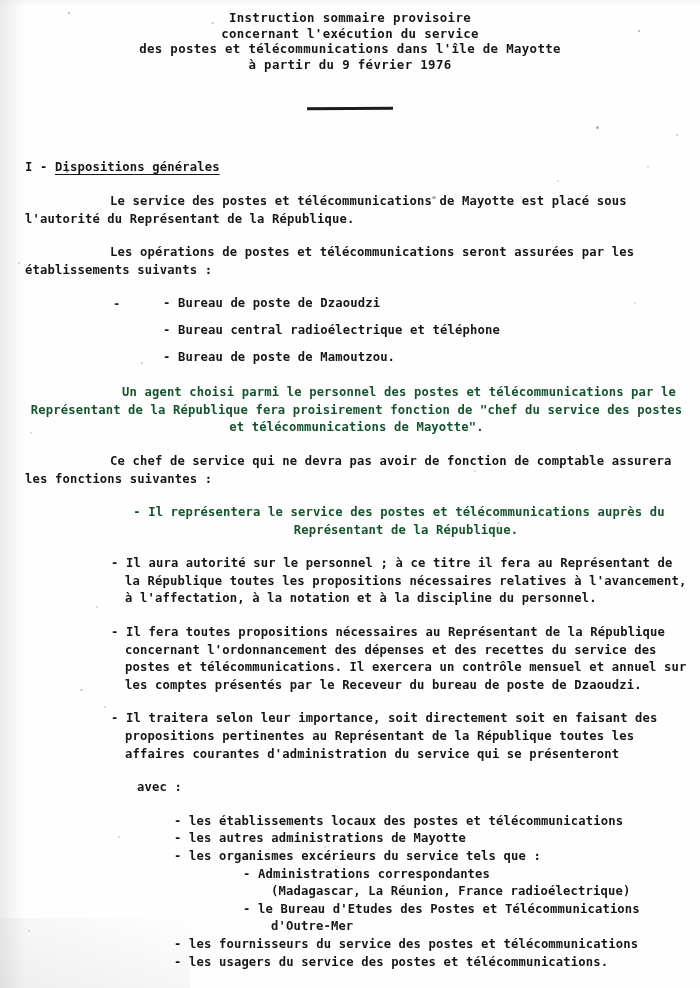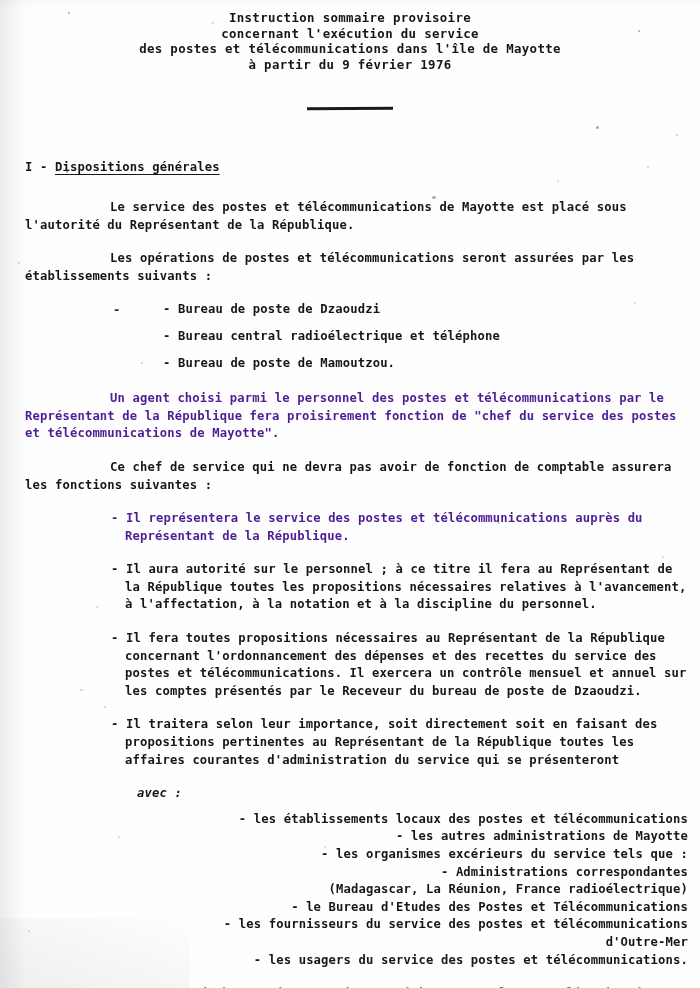--- a/index.html
+++ b/index.html
@@ -69,21 +69,21 @@
   .body {
     margin-top: 46px;
     padding-left: 25px;
     padding-right: 12px;
     font-size: 12.2px;
     line-height: 17.6px;
     letter-spacing: 0.15px;
     font-weight: 700;
   }
   .section-head {
-    margin-bottom: 22px;
+    margin-bottom: 16px;
     white-space: pre;
   }
   .section-head .num { }
   .section-head .heading {
     text-decoration: underline;
     text-underline-offset: 2.5px;
   }
   p.para {
     margin: 16px 0 16px 0;
     text-indent: 85px;
@@ -110,44 +110,43 @@
   }
   .est-list .stray-dash {
     position: absolute;
     left: 88px;
     top: 1px;
     color: #2a2a30;
   }
   .est-item { white-space: pre; margin-top: 9px; }
 
   
-  .org-list { margin: 2px 0 16px 0; text-align: right; }
+  .org-list { margin: 2px 0 16px 0; }
   .org-item {
     padding-left: 163px;
     text-indent: -14px;
     white-space: pre;
   }
   .org-item.sub {
     padding-left: 232px;
     text-indent: -14px;
   }
   .org-item.subcont {
     padding-left: 246px;
     text-indent: 0;
   }
 
   .avec-line {
     padding-left: 112px;
     white-space: pre;
-    margin-bottom: 8px;
-    font-style: italic;
-  }
-
-  
-  .faded   { color: #4c1d95; }
+    margin-bottom: 16px;
+  }
+
+  
+  .faded   { color: #14532d; text-align: center; }
   .faded2  { color: #77777f; }
 
   .final-para {
     margin-top: 20px;
   }
 
   
   .speck {
     position: absolute;
     background: #a9a9b0;
@@ -231,23 +230,23 @@
       <div class="avec-line">avec :</div>
 
       <div class="org-list">
         <div class="org-item">- les établissements locaux des postes et télécommunications</div>
         <div class="org-item">- les autres administrations de Mayotte</div>
         <div class="org-item">- les organismes excérieurs du service tels que :</div>
 
         <div class="org-item sub">- Administrations correspondantes</div>
         <div class="org-item subcont">(Madagascar, La Réunion, France radioélectrique)</div>
         <div class="org-item sub">- le Bureau d'Etudes des Postes et Télécommunications</div>
+        <div class="org-item subcont">d'Outre-Mer</div>
+
         <div class="org-item">- les fournisseurs du service des postes et télécommunications</div>
-
-        <div class="org-item subcont">d'Outre-Mer</div>
         <div class="org-item">- les usagers du service des postes et télécommunications.</div>
       </div>
 
       <p class="para final-para faded2">Le Receveur du bureau de poste de Dzaoudzi assurera la centralisation des opérations comptables du service des postes et télécommunications.</p>
 
     </div>
   </div>
 </div>
 
 </body></html>

